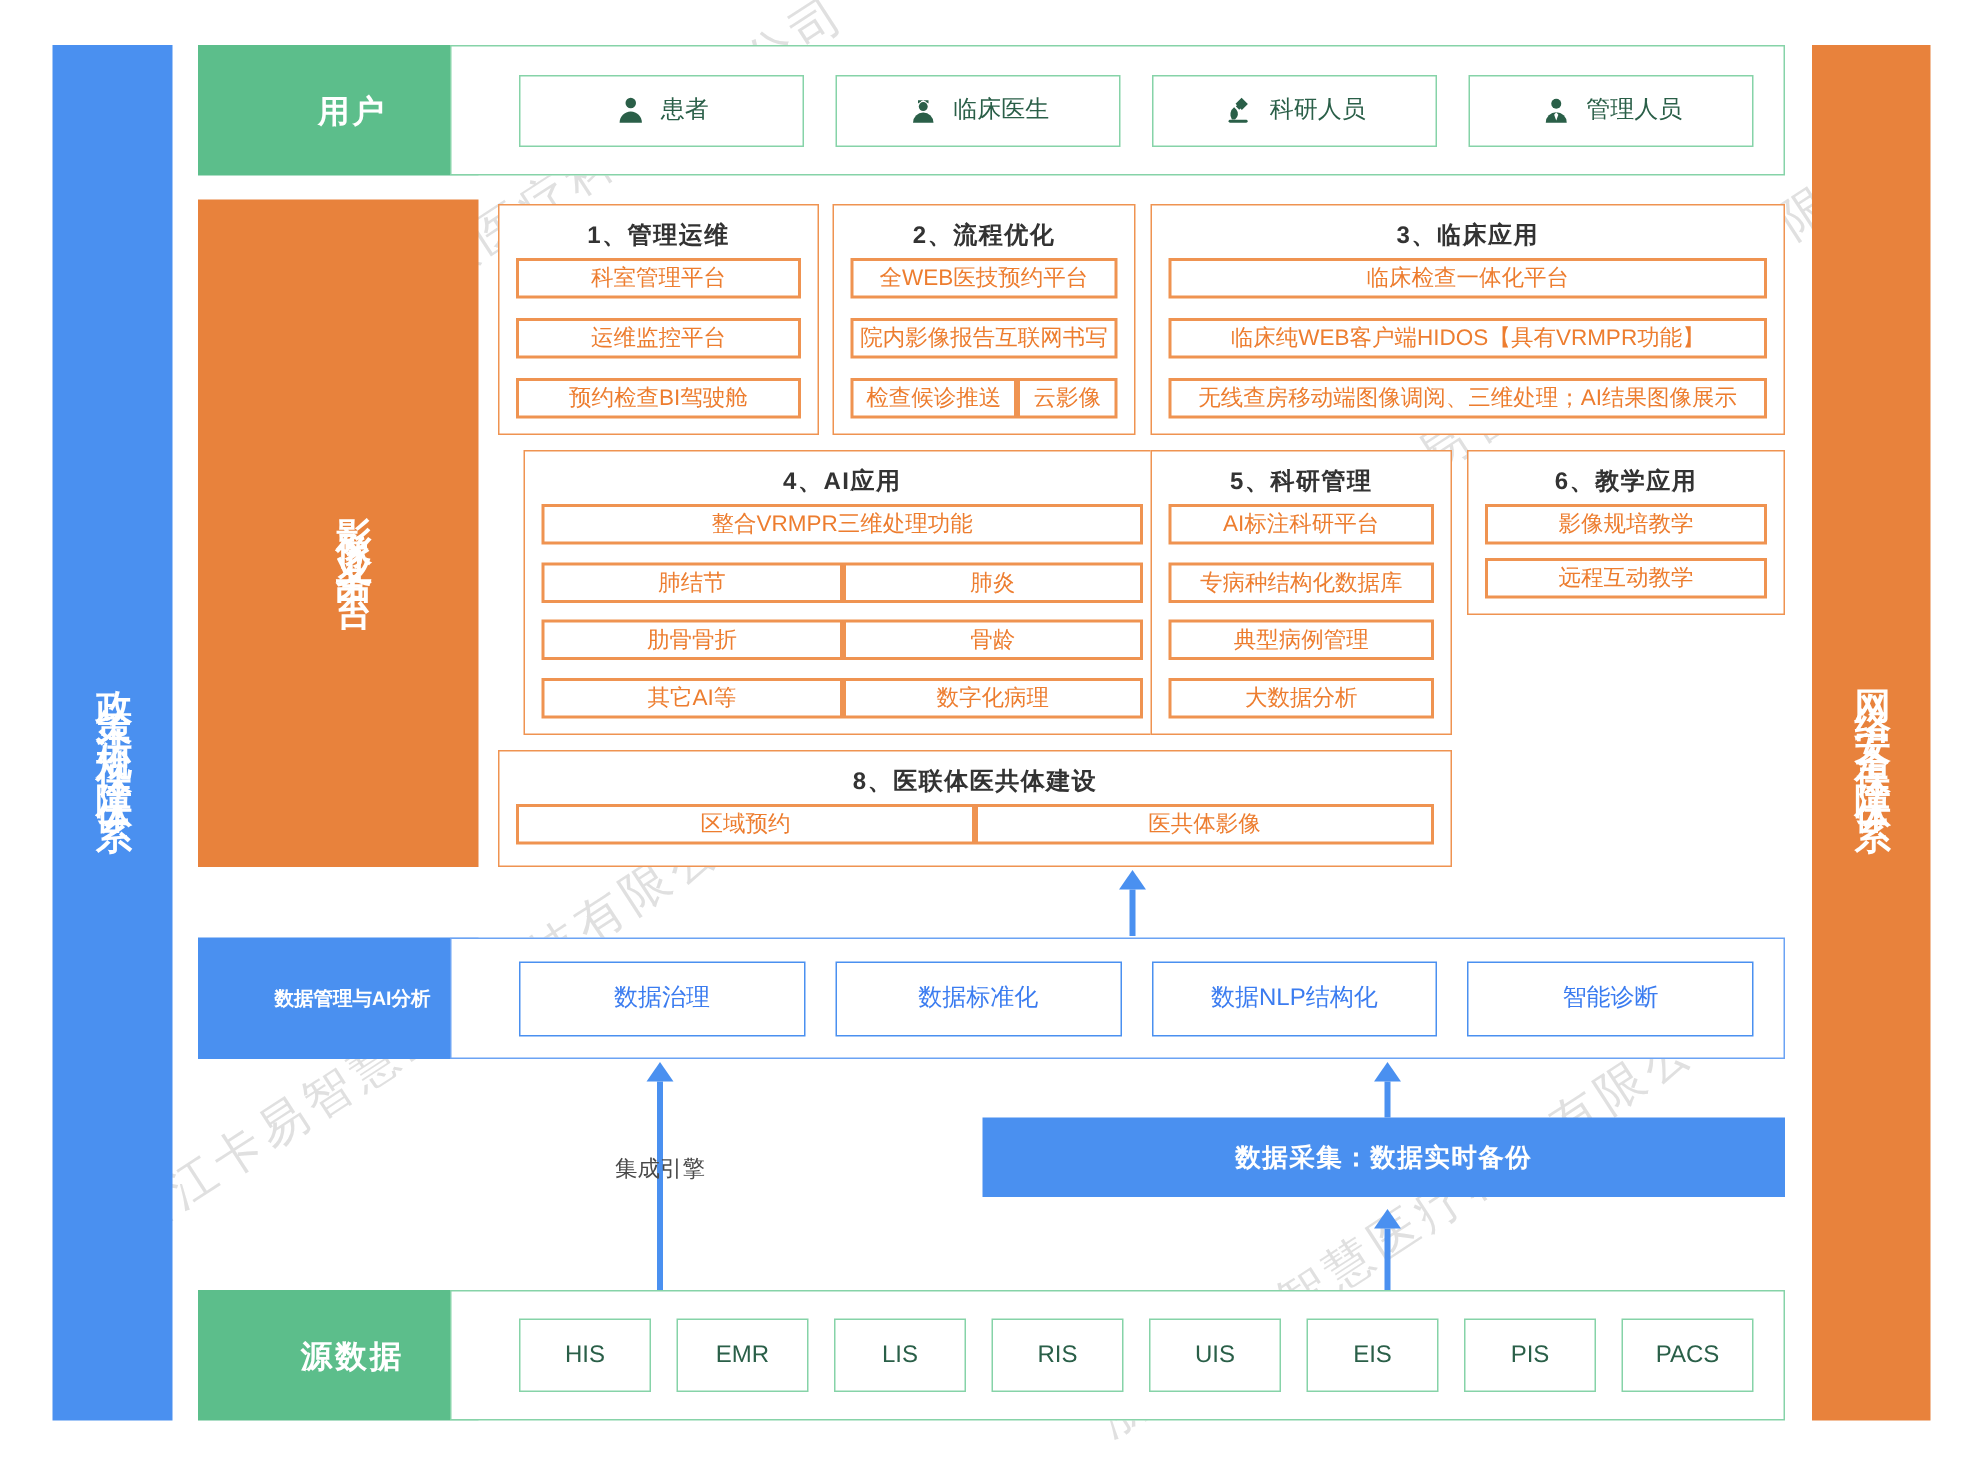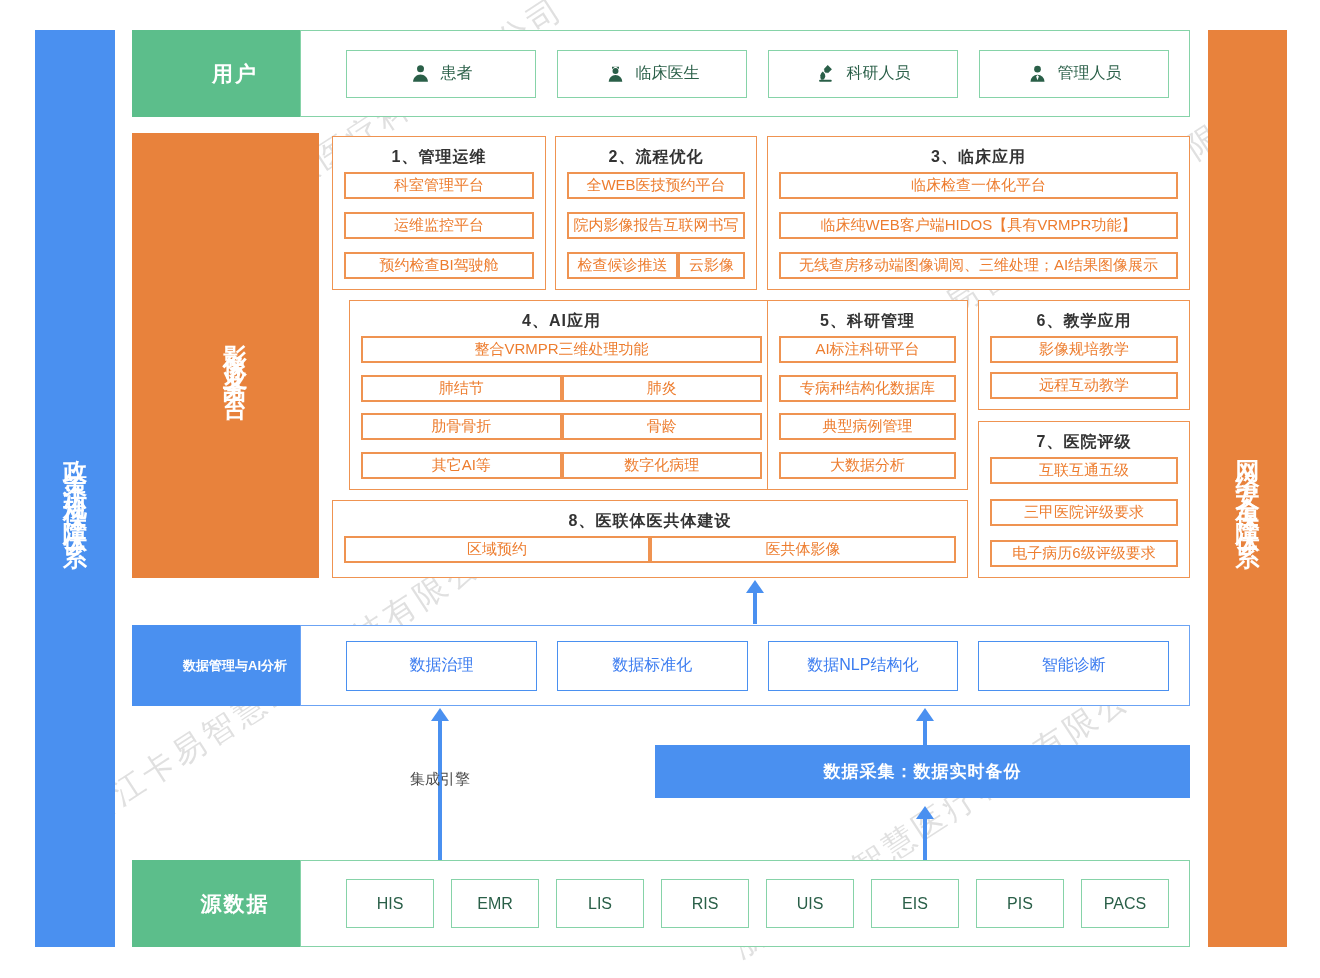--- a/index.html
+++ b/index.html
@@ -194,28 +194,20 @@
   </div>
 
   <div class="section" style="left:978px;top:300px;width:212px;height:110px">
     <div class="section-title">6、教学应用</div>
     <div class="sec-body">
       <div class="oitem">影像规培教学</div>
       <div class="oitem">远程互动教学</div>
     </div>
   </div>
 
-  <div class="section" style="left:978px;top:421px;width:212px;height:157px">
-    <div class="section-title">7、医院评级</div>
-    <div class="sec-body">
-      <div class="oitem">互联互通五级</div>
-      <div class="oitem">三甲医院评级要求</div>
-      <div class="oitem">电子病历6级评级要求</div>
-    </div>
-  </div>
 
   <div class="section" style="left:332px;top:500px;width:636px;height:78px">
     <div class="section-title">8、医联体医共体建设</div>
     <div class="sec-body">
       <div class="orow">
         <div class="oitem">区域预约</div>
         <div class="oitem">医共体影像</div>
       </div>
     </div>
   </div>

